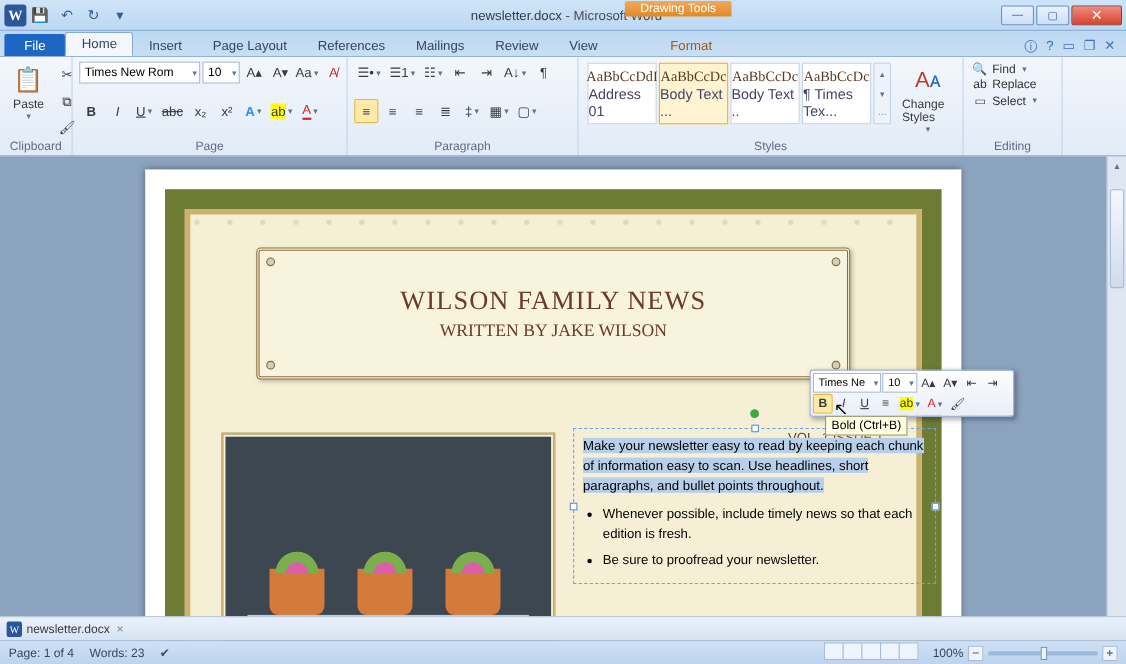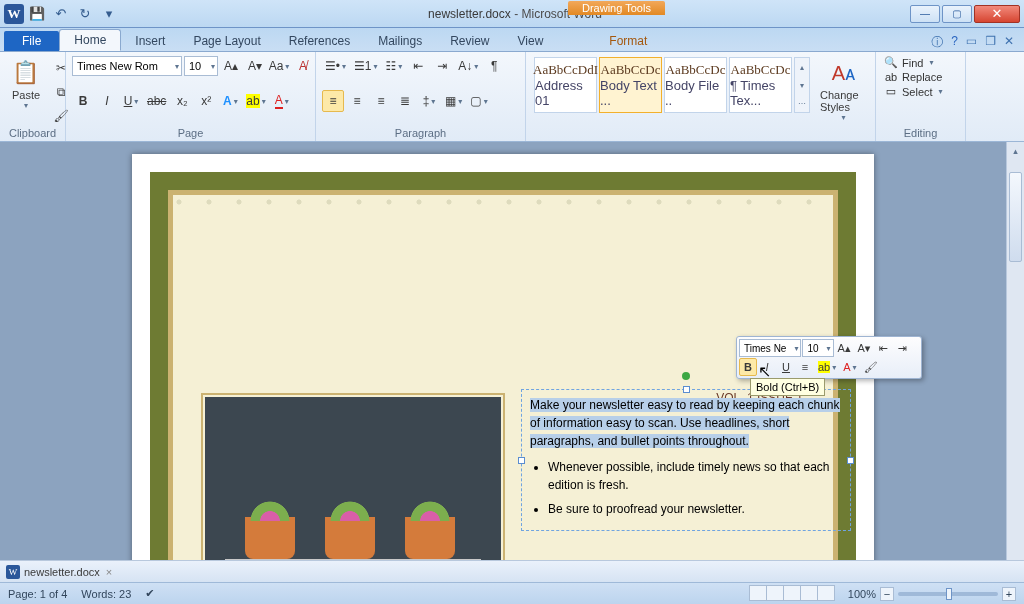--- a/index.html
+++ b/index.html
@@ -231,38 +231,39 @@
         <div class="gitem">
             <div class="samp">AaBbCcDdI</div>
             <div class="nm">Address 01</div>
           </div>
         <div class="gitem sel">
             <div class="samp">AaBbCcDc</div>
             <div class="nm">Body Text ...</div>
           </div>
         <div class="gitem">
             <div class="samp">AaBbCcDc</div>
-            <div class="nm">Body File ..</div>
+            <div class="nm">Body Text ..</div>
           </div>
         <div class="gitem">
             <div class="samp">AaBbCcDc</div>
             <div class="nm">¶ Times Tex...</div>
           </div>
         <div class="gside">
           <div>▴</div>
           <div>▾</div>
           <div>⋯</div>
         </div>
       </div>
       <div class="bigbtn" style="width:52px;margin-left:4px">
         <div class="ic" style="font-size:20px;color:#c0392b">A<span style="color:#1e66c4">ᴀ</span></div>
         <span style="line-height:1.1">Change Styles</span>
         <span style="font-size:8px;color:#5e7591">▾</span>
       </div>
     </div>
+    <div class="label">Styles</div>
   </div>
 
   <div class="group" style="width:90px">
     <div>
       <div class="editline">
           <span class="ic">🔍</span>
           <span>Find</span>
           <span style="font-size:8px;color:#5e7591;margin-left:2px">▾</span>
         </div>
       <div class="editline">
@@ -277,20 +278,28 @@
     </div>
     <div class="label">Editing</div>
   </div>
 </div>
 
 <div class="workspace">
   <div class="page">
     <div class="nl-outer">
       <div class="nl-inner">
         <div class="watermark-top"></div>
+        <div class="plate">
+          <div class="screw s1"></div>
+          <div class="screw s2"></div>
+          <div class="screw s3"></div>
+          <div class="screw s4"></div>
+          <div class="nl-title">WILSON FAMILY NEWS</div>
+          <div class="nl-sub">WRITTEN BY JAKE WILSON</div>
+        </div>
         <div class="nl-meta">
           <span>MONTH YEAR</span>
           <span>VOL. 1 ISSUE 1</span>
         </div>
         <div class="photo">
           <div class="pot p1"></div>
           <div class="pot p2"></div>
           <div class="pot p3"></div>
           <div class="shelf"></div>
         </div>

